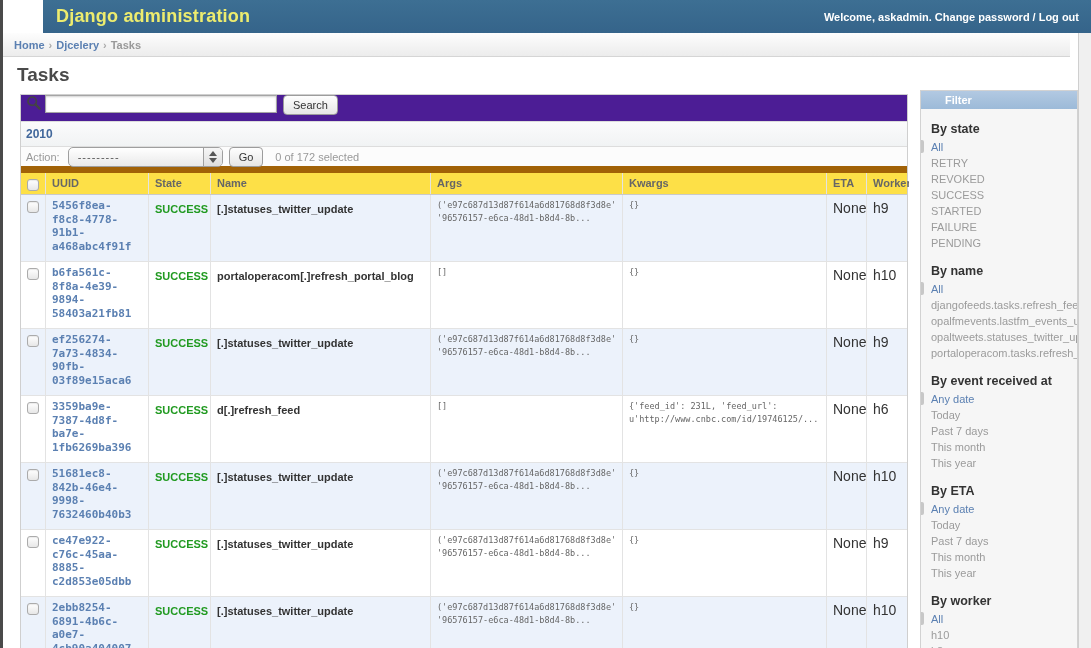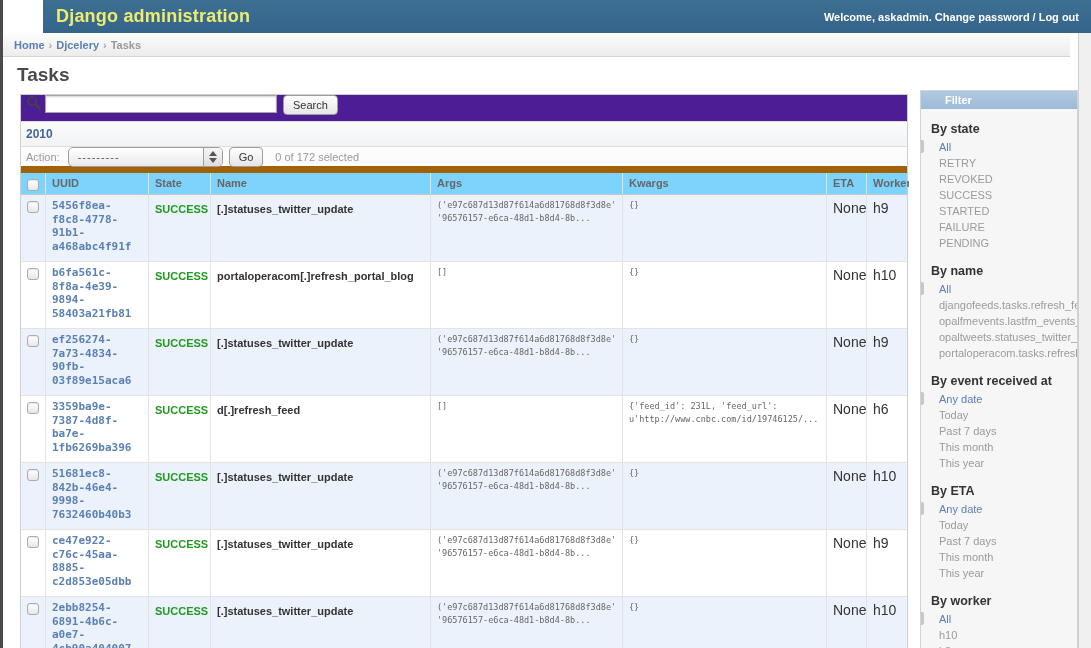--- a/index.html
+++ b/index.html
@@ -53,21 +53,21 @@
   .stepper { width:19px; height:100%; border-left:1px solid #9f9f9f; display:flex; flex-direction:column;
              align-items:center; justify-content:center; gap:2px; background:linear-gradient(#f6f6f6,#dedede); }
   .tri-up { width:0; height:0; border-left:4px solid transparent; border-right:4px solid transparent;
             border-bottom:5px solid #555; }
   .tri-down { width:0; height:0; border-left:4px solid transparent; border-right:4px solid transparent;
               border-top:5px solid #555; }
   .counter { margin-left:12px; color:#999; font-size:11px; }
 
   
   .trow { display:flex; width:100%; }
-  .thead-row { height:22px; border-bottom:1px solid #c9c9c9; background:#7dd3fc; }
+  .thead-row { height:22px; border-bottom:1px solid #c9c9c9; background:#fde047; }
   .cell { padding:4px 6px; border-right:1px solid #e3e3e3; overflow:hidden; }
   .cell:last-child { border-right:none; }
   .th { font-size:11px; font-weight:bold; color:#666; padding-top:4px; cursor:pointer; }
   .body-row { height:67px; border-bottom:1px solid #e3e3e3; background:#fff; }
   .body-row.alt { background:#ecf2fb; }
   .col-check { width:25px; flex:none; padding:6px 0 0 6px; }
   .col-uuid { width:103px; flex:none; }
   .col-state { width:62px; flex:none; }
   .col-name { width:220px; flex:none; }
   .col-args { width:192px; flex:none; }
@@ -85,21 +85,21 @@
   .mono-line { font-family:"DejaVu Sans Mono", monospace; font-size:8.5px; color:#666;
                line-height:13px; white-space:nowrap; overflow:hidden; }
   .plain { font-size:14px; color:#333; }
 
   
   .sidebar { position:absolute; left:920px; top:90px; width:158px; height:600px;
              background:#f6f6f6; border:1px solid #d2d2d2; overflow:hidden; }
   .filter-title { height:18px; background:linear-gradient(#b2c9e2,#9cbad8); color:#fff;
                   font-size:11px; font-weight:bold; line-height:18px; padding-left:24px; }
   .filter-section-title { font-size:12.5px; font-weight:bold; color:#333; margin:13px 0 3px 10px; }
-  .filter-item { position:relative; font-size:11px; line-height:16px; padding-left:18px;
+  .filter-item { position:relative; font-size:11px; line-height:16px; padding-left:10px;
                  color:#9b9b9b; white-space:nowrap; overflow:hidden; cursor:pointer; }
   .filter-item.sel { color:#5b80b2; }
   .sel-marker { position:absolute; left:-2px; top:1px; width:5px; height:13px; background:#c7c7c7;
                 border-radius:2px; }
 
   
   .scrollbar-track { position:absolute; left:1078px; top:33px; width:13px; height:615px;
                      background:#f0f0f0; border-left:1px solid #cfcfcf; }
 </style>
 </head>

